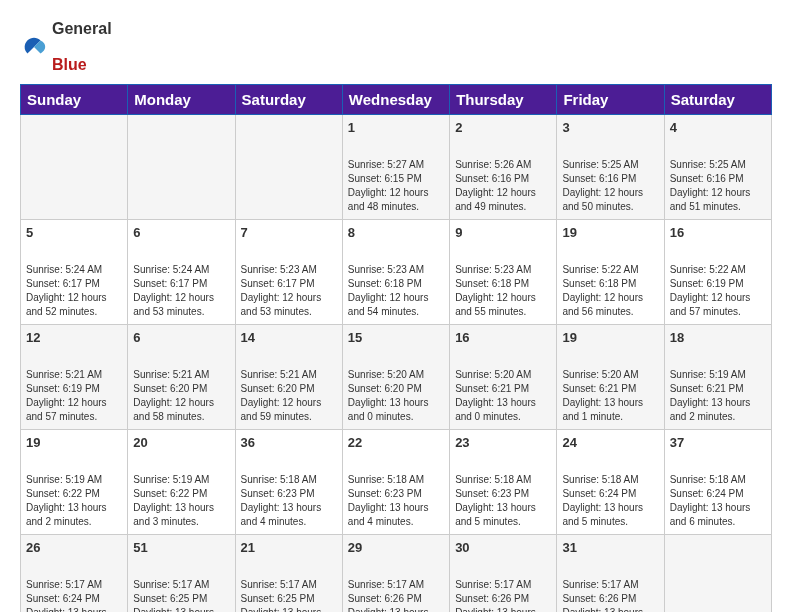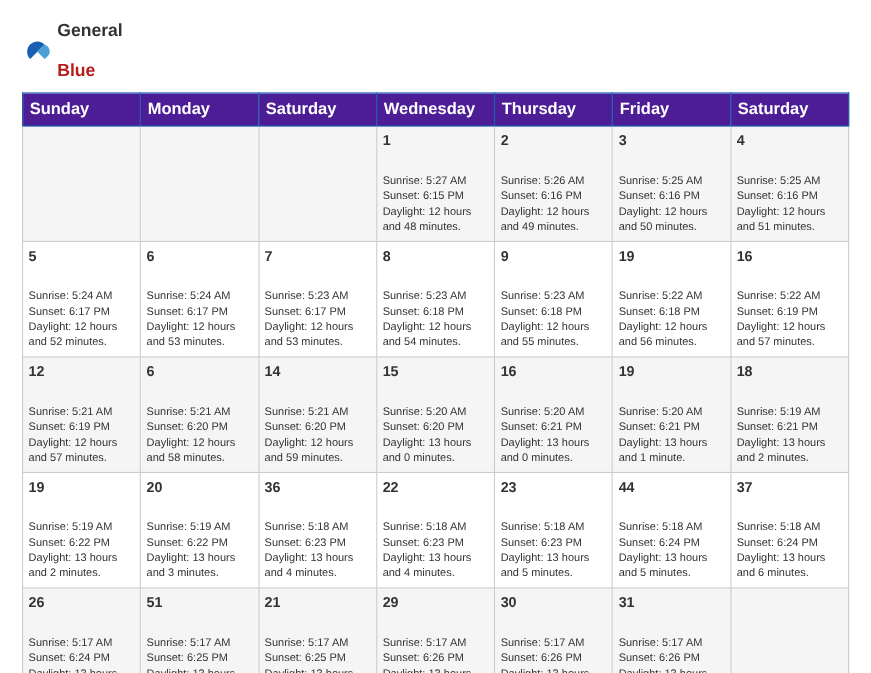--- a/index.html
+++ b/index.html
@@ -279,21 +279,21 @@
 and 4 minutes.</div>
         </td>
         <td>
           <div class="day-number">23</div>
           <div class="day-info" style="white-space: pre-line;">Sunrise: 5:18 AM
 Sunset: 6:23 PM
 Daylight: 13 hours
 and 5 minutes.</div>
         </td>
         <td>
-          <div class="day-number">44</div>
+          <div class="day-number">24</div>
           <div class="day-info" style="white-space: pre-line;">Sunrise: 5:18 AM
 Sunset: 6:24 PM
 Daylight: 13 hours
 and 5 minutes.</div>
         </td>
         <td>
           <div class="day-number">37</div>
           <div class="day-info" style="white-space: pre-line;">Sunrise: 5:18 AM
 Sunset: 6:24 PM
 Daylight: 13 hours

